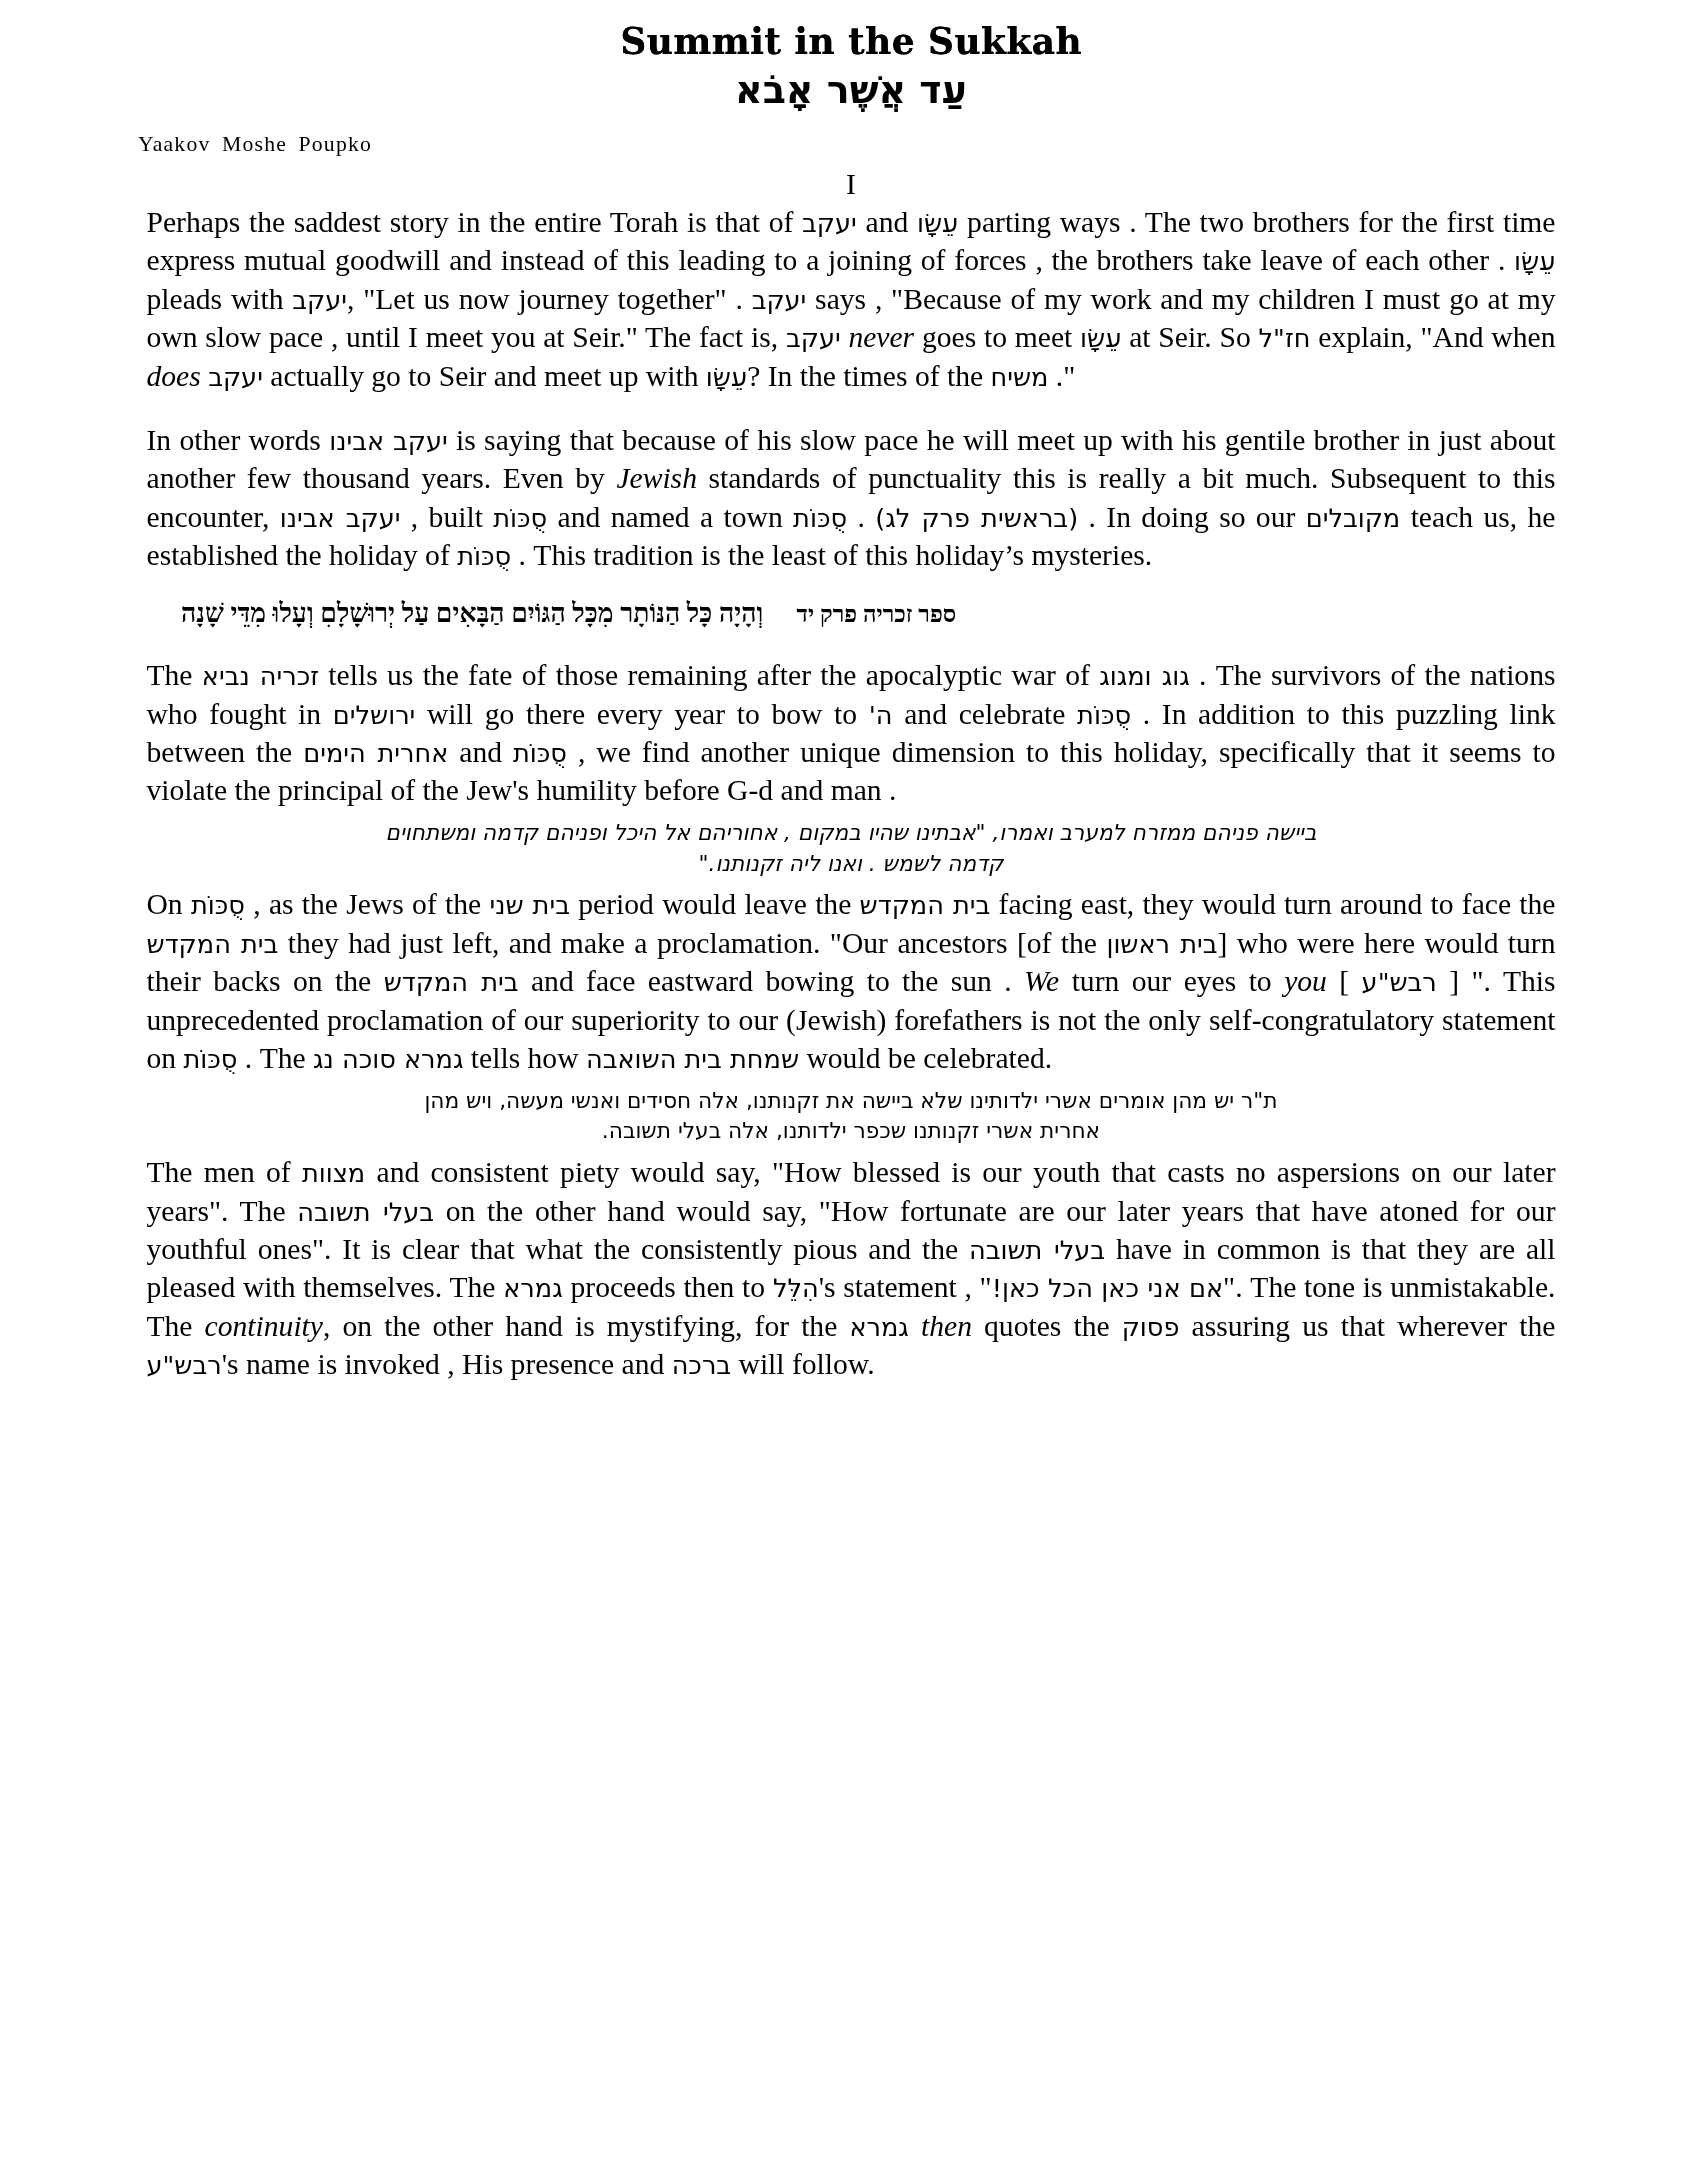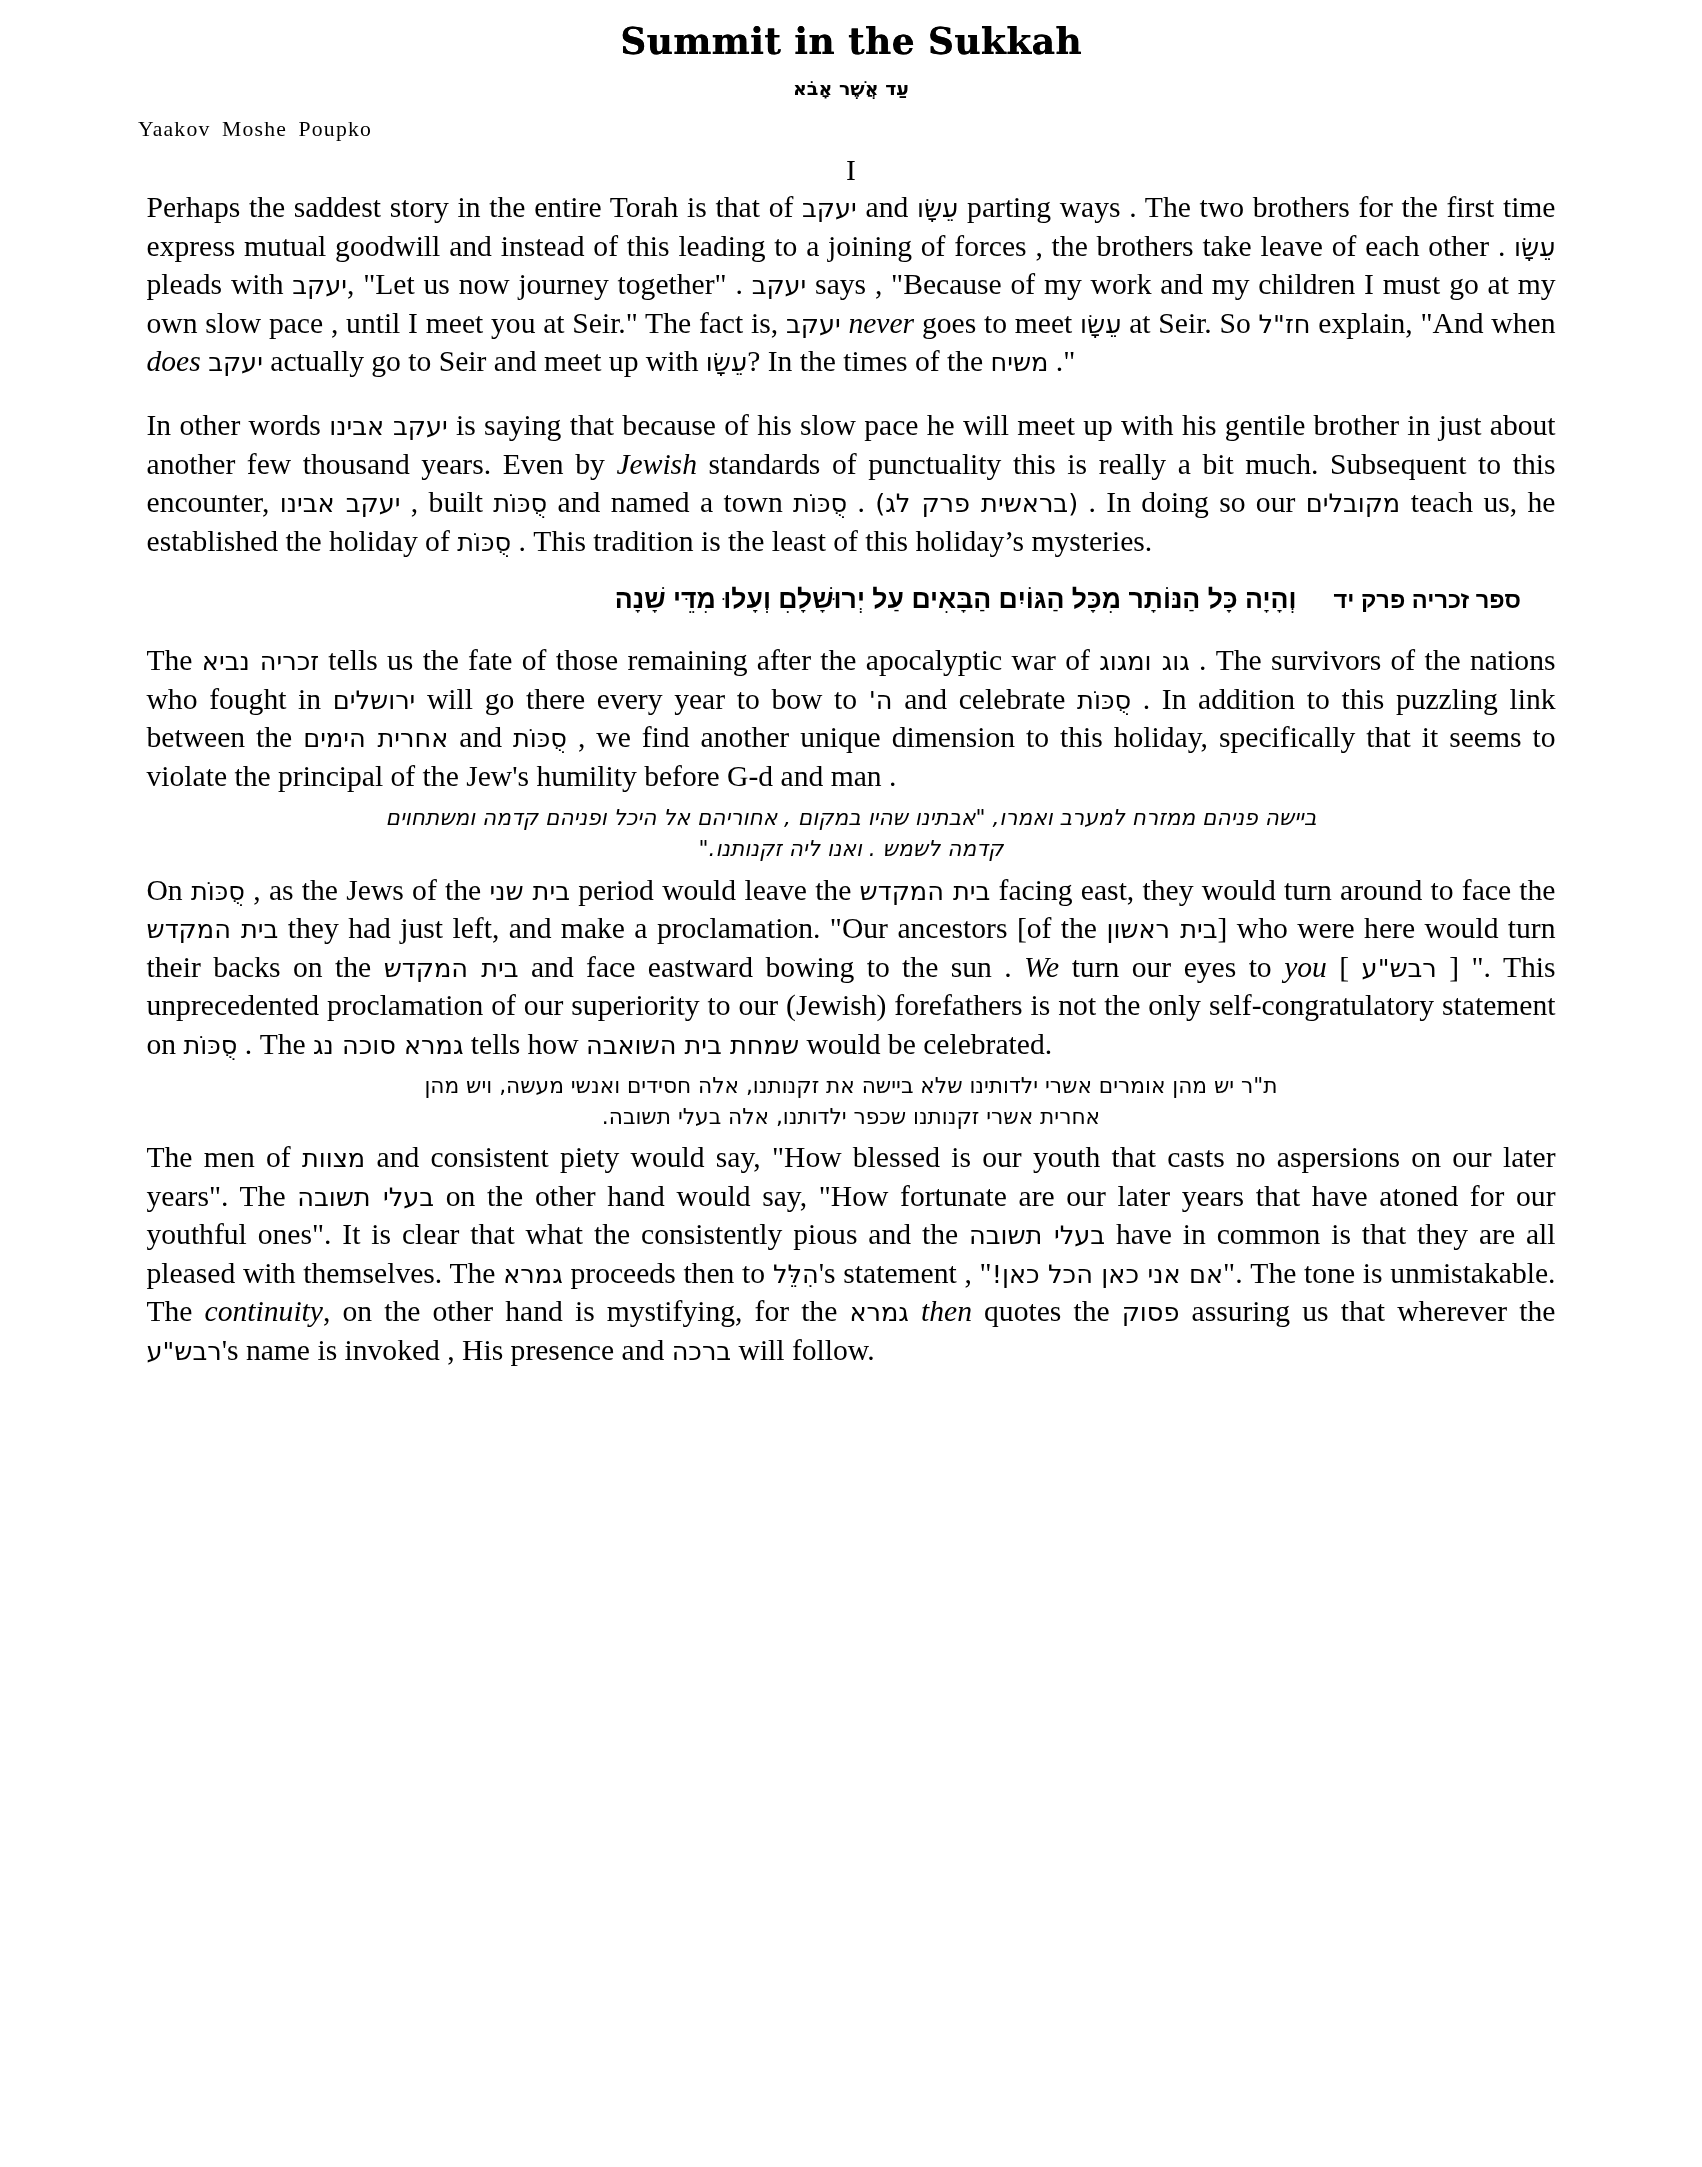--- a/index.html
+++ b/index.html
@@ -31,24 +31,24 @@
     font-weight: 700;
     font-size: 37px;
     letter-spacing: 0.5px;
     line-height: 1.05;
     
     transform: scaleX(0.97);
     text-shadow: 0.4px 0 0 #000;
   }
   .doc-subtitle {
     font-family: "DejaVu Sans", sans-serif;
-    font-size: 19px;
+    font-size: 38px;
     line-height: 1.35;
     direction: rtl;
-    margin-top: 15px;
+    margin-top: 4px;
     font-weight: 700;
   }
   .author {
     margin-top: 15.8px;
     margin-left: 138px;
     font-size: 21.7px;
     letter-spacing: 1.2px;
     word-spacing: 4.9px;
   }
   .section-num {
@@ -82,27 +82,27 @@
   .heb-b {
     font-family: "DejaVu Sans", sans-serif;
     direction: rtl;
     unicode-bidi: isolate;
     font-size: 25.6px;
     font-weight: 400;
   }
   em { font-style: italic; }
 
   .quote-verse {
-    font-family: Liberation Sans, sans-serif;
+    font-family: Liberation Serif, serif;
     font-weight: 700;
     direction: rtl;
     unicode-bidi: isolate;
     font-size: 26.6px;
     line-height: 1.5;
-    text-align: right;
+    text-align: left;
     margin: 19.7px auto 21.7px auto;
     width: 1340px;
   }
   .quote-verse .src {
     font-size: 23.6px;
   }
   .quote-small {
     font-family: "DejaVu Sans", sans-serif;
     direction: rtl;
     unicode-bidi: isolate;

